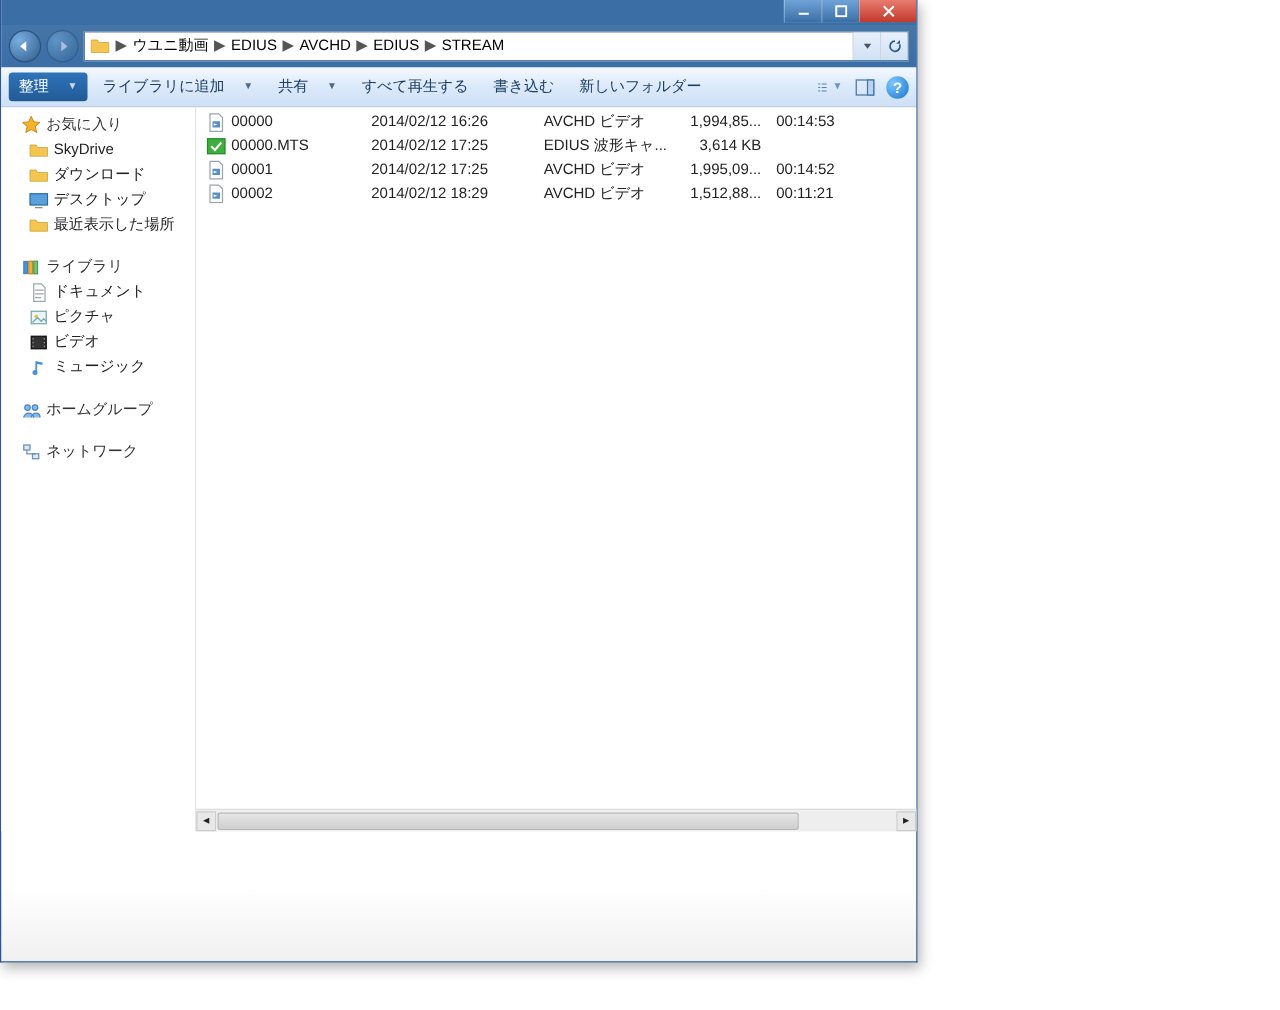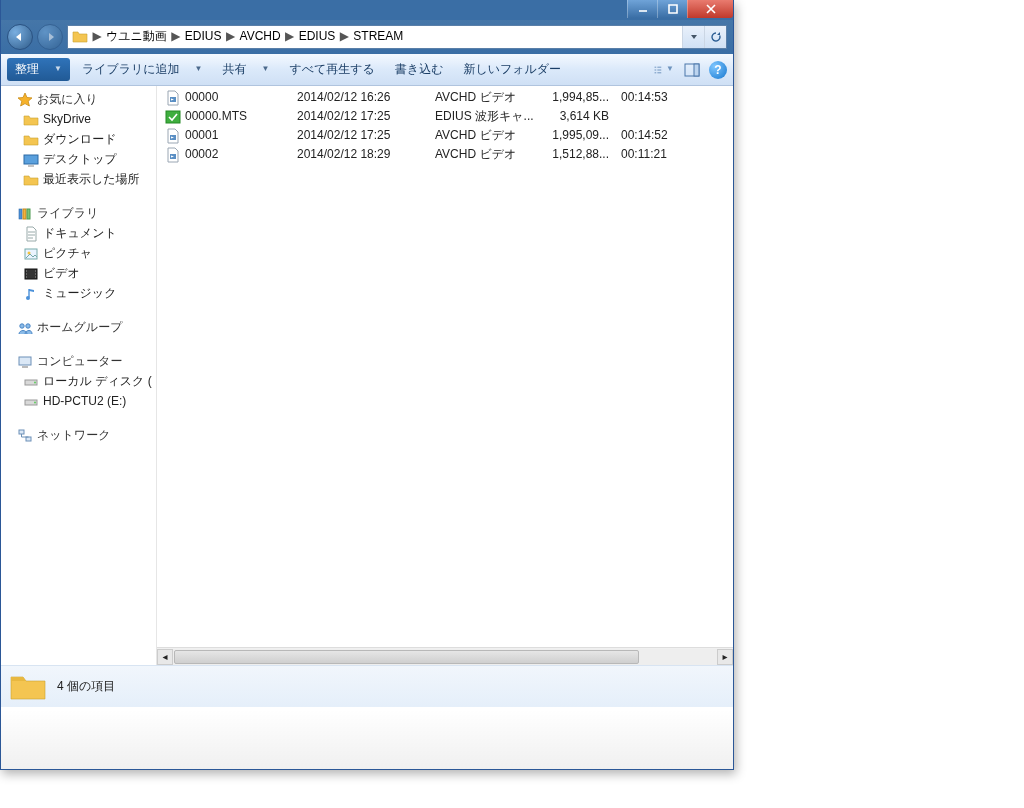--- a/index.html
+++ b/index.html
@@ -331,43 +331,20 @@
         <div class="np-title">
           <svg class="ico16" viewBox="0 0 16 16">
               <circle cx="5" cy="6" r="2.2" fill="#8bbbe8" stroke="#4a86c5"></circle>
               <circle cx="11" cy="6" r="2.2" fill="#8bbbe8" stroke="#4a86c5"></circle>
               <path d="M2 14c0-2 2-3.5 4-3.5s4 1.5 4 3.5M8 14c0-2 2-3.5 4-3.5s3 1.5 3 3.5" fill="#8bbbe8" stroke="#4a86c5"></path>
             </svg>
           <span>ホームグループ</span>
         </div>
       </div>
 
-      <div class="np-group">
-        <div class="np-title">
-          <svg class="ico16" viewBox="0 0 16 16">
-              <rect x="2" y="3" width="12" height="8" fill="#dbe8f6" stroke="#6c90b7"></rect>
-              <rect x="5" y="12" width="6" height="2" fill="#bbb"></rect>
-            </svg>
-          <span>コンピューター</span>
-        </div>
-        <div class="np-item trunc">
-          <svg class="ico16" viewBox="0 0 16 16">
-              <rect x="2" y="6" width="12" height="5" fill="#d9d9d9" stroke="#999"></rect>
-              <circle cx="12" cy="8.5" r=".9" fill="#5c5"></circle>
-            </svg>
-          <span>ローカル ディスク (</span>
-        </div>
-        <div class="np-item">
-          <svg class="ico16" viewBox="0 0 16 16">
-              <rect x="2" y="6" width="12" height="5" fill="#d9d9d9" stroke="#999"></rect>
-              <circle cx="12" cy="8.5" r=".9" fill="#5c5"></circle>
-            </svg>
-          <span>HD-PCTU2 (E:)</span>
-        </div>
-      </div>
 
       <div class="np-group">
         <div class="np-title">
           <svg class="ico16" viewBox="0 0 16 16">
               <rect x="2" y="2" width="5" height="4" fill="#dbe8f6" stroke="#6c90b7"></rect>
               <rect x="9" y="9" width="5" height="4" fill="#dbe8f6" stroke="#6c90b7"></rect>
               <path d="M4.5 6v3h7V9" stroke="#6c90b7" fill="none"></path>
             </svg>
           <span>ネットワーク</span>
         </div>
@@ -435,22 +412,15 @@
       <div class="hscroll">
         <div class="arrow">◂</div>
         <div class="track">
           <div class="thumb"></div>
         </div>
         <div class="arrow">▸</div>
       </div>
     </div>
   </div>
 
-  <div class="status">
-    <svg class="bigfolder" viewBox="0 0 38 32">
-      <path class="svg-folder" d="M2 6h12l3 4h19v18H2z"></path>
-      <path d="M2 6h12l3 4H2z" fill="#e8b840"></path>
-    </svg>
-    <span>4 個の項目</span>
-  </div>
 
   <div class="bottom-shadow"></div>
 </div>
 
 </body></html>

